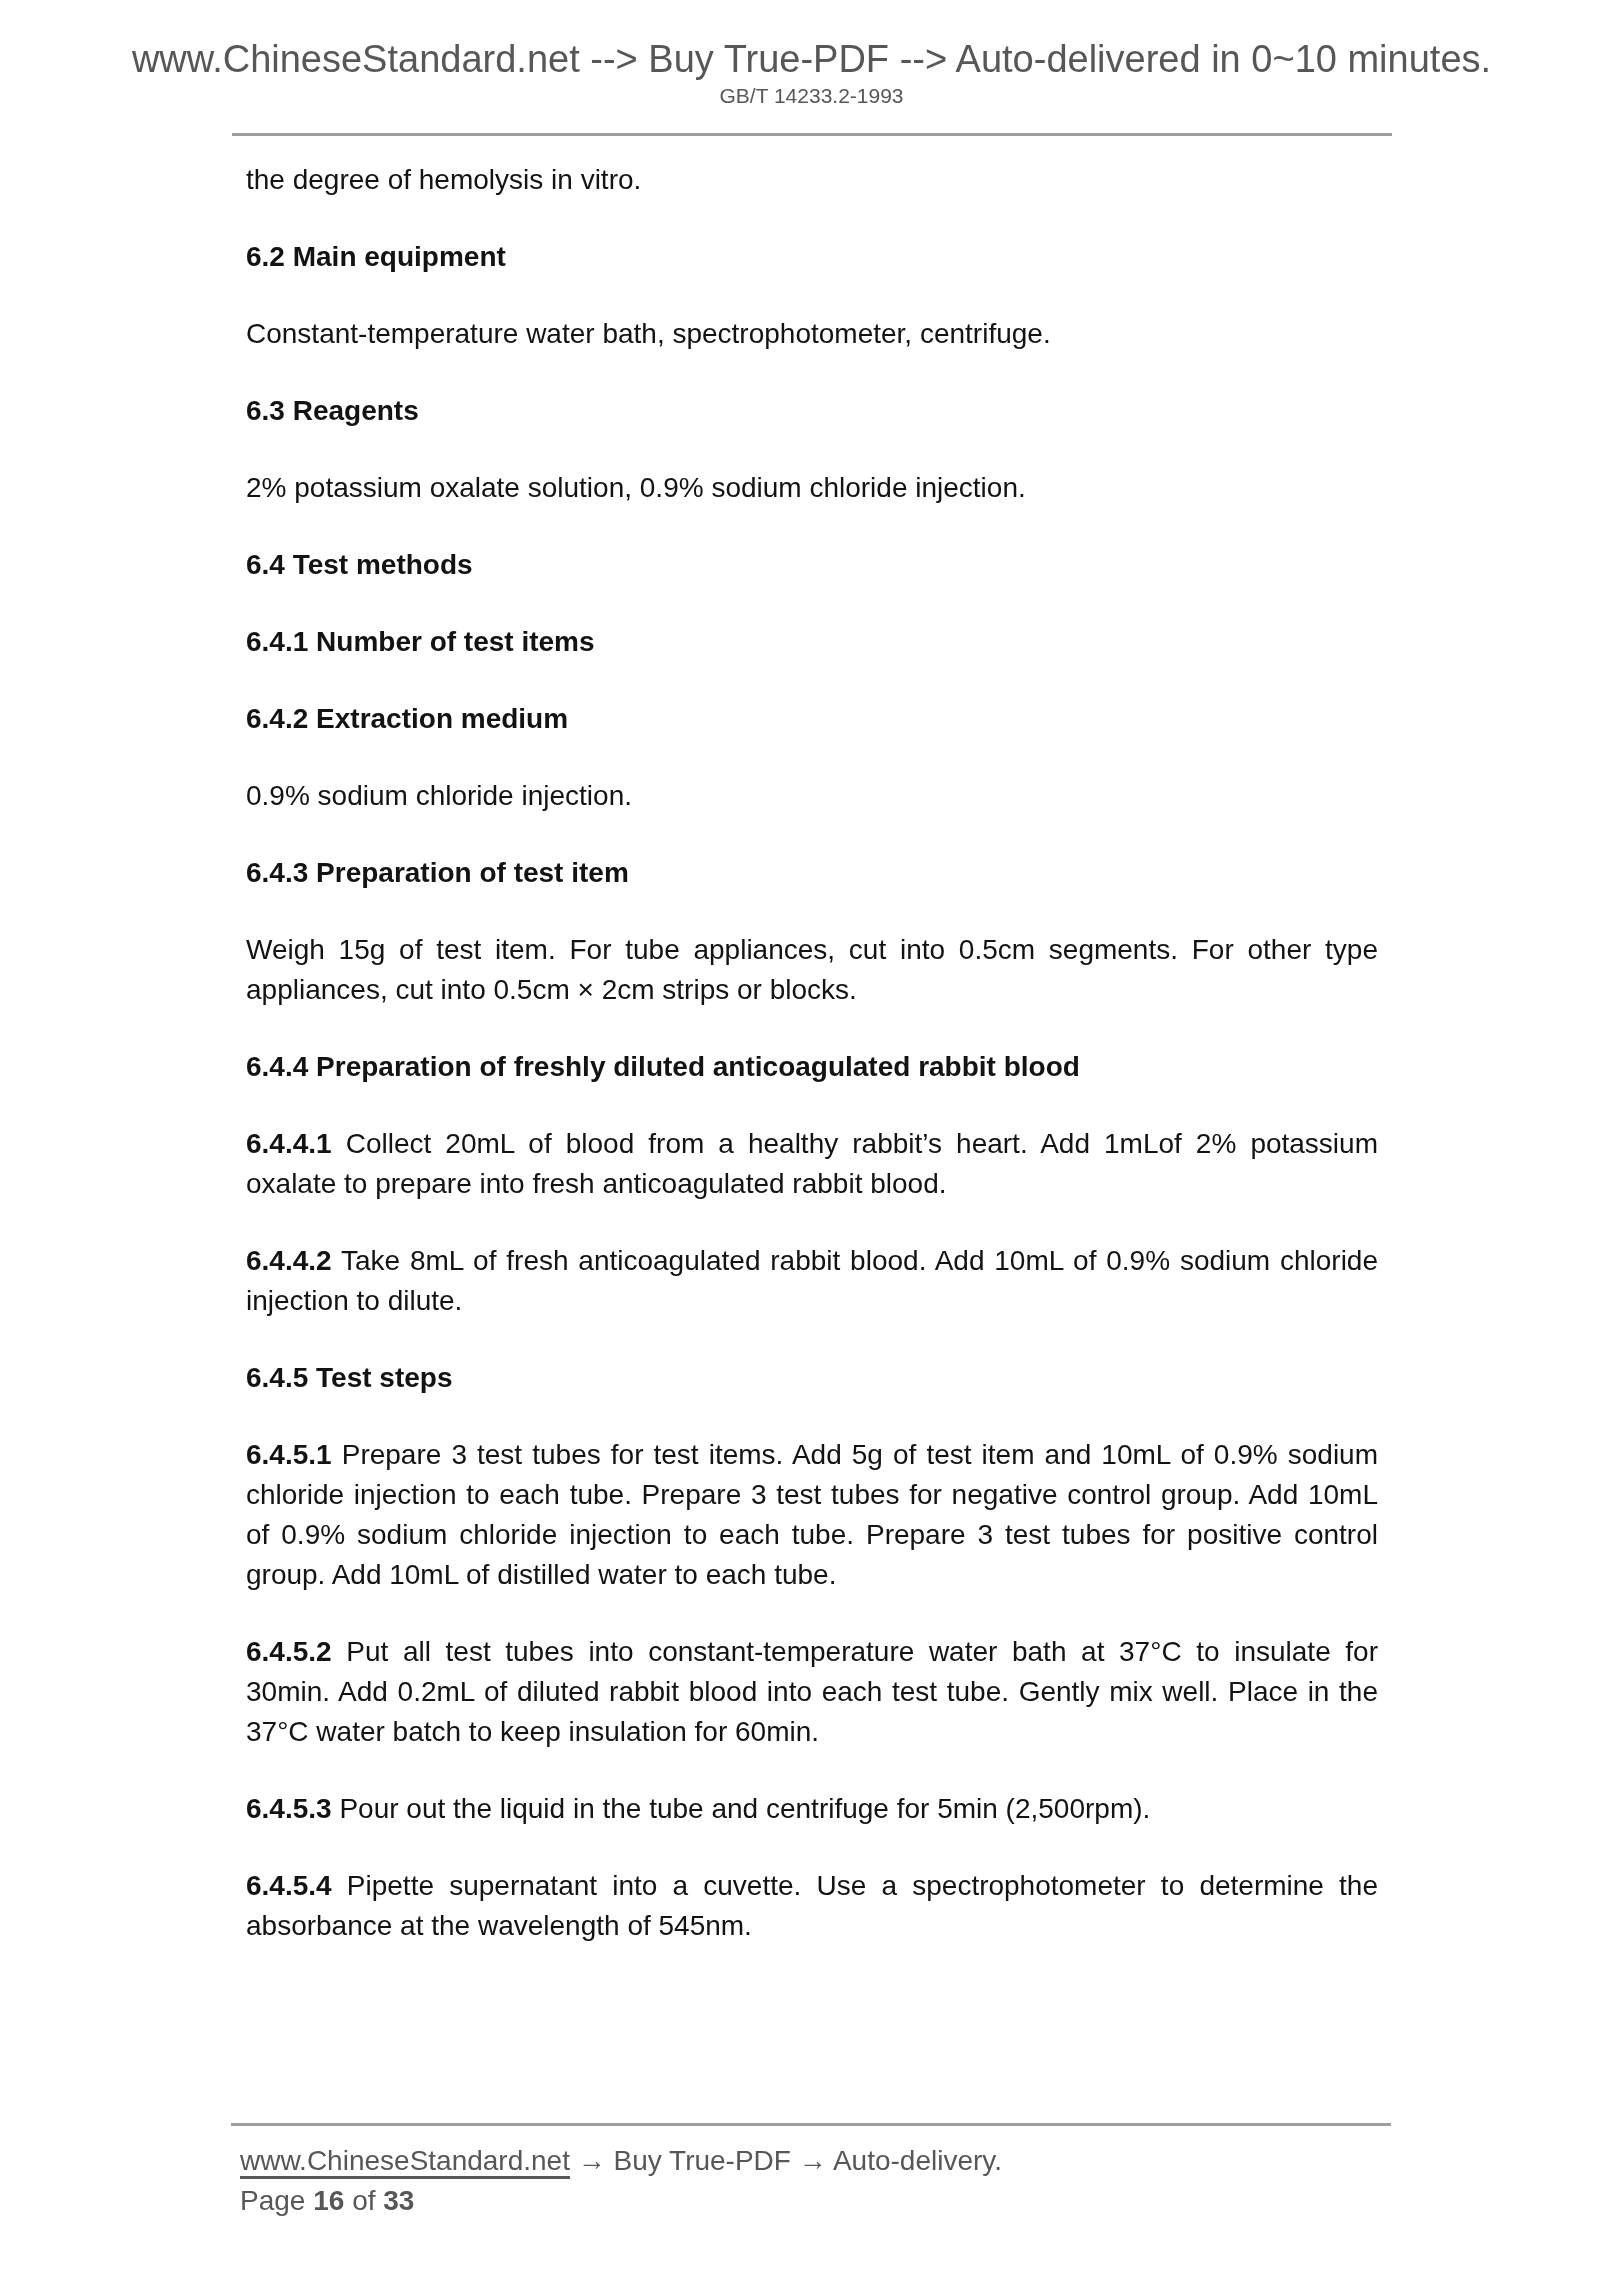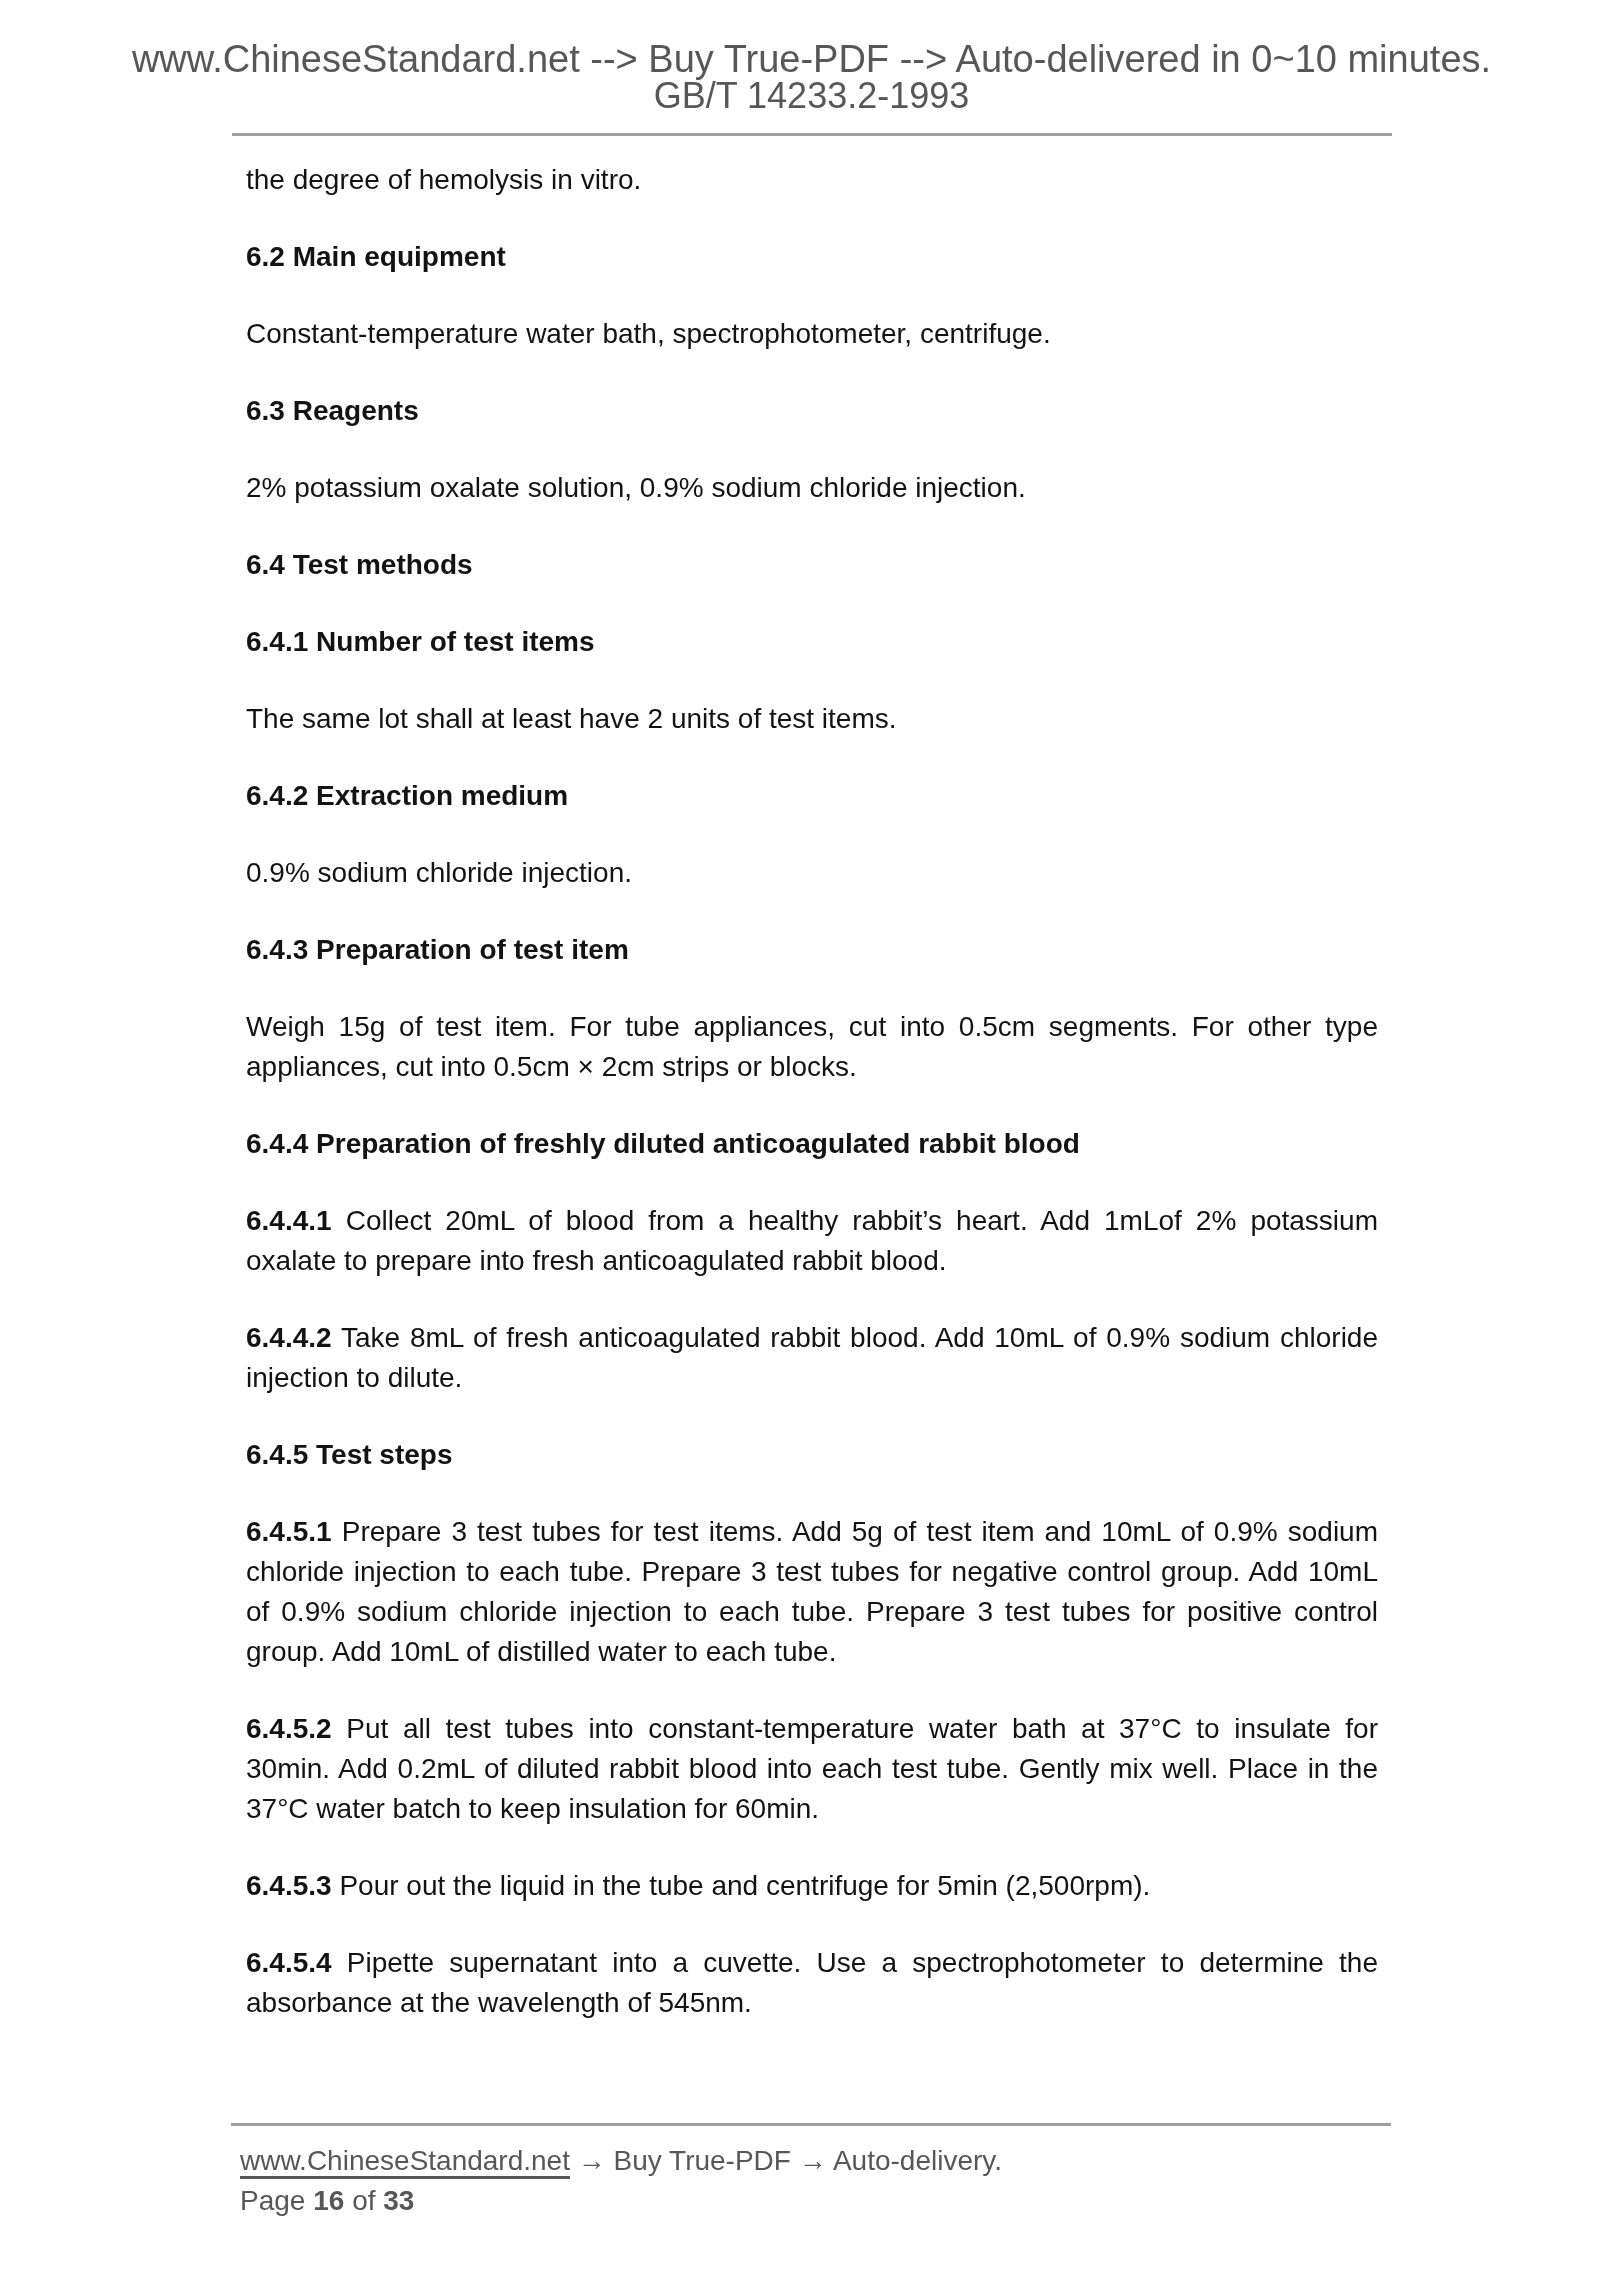--- a/index.html
+++ b/index.html
@@ -8,21 +8,21 @@
     width: 1623px;
     height: 2295px;
     background: #ffffff;
     font-family: "Liberation Sans", "DejaVu Sans", sans-serif;
     color: #131313;
     overflow: hidden;
     border-radius: 24px;
   }
   .header { text-align: center; padding-top: 38px; color: #57575a; }
   .header-line1 { font-size: 38px; line-height: 43px; white-space: nowrap; }
-  .header-line2 { font-size: 36px; line-height: 30px; }
+  .header-line2 { font-size: 21px; line-height: 30px; }
   .rule {
     width: 1160px;
     height: 2.5px;
     background: #9e9ea0;
     margin: 22px auto 0 auto;
   }
   .content {
     width: 1132px;
     margin-left: 246px;
     padding-top: 24px;
@@ -83,21 +83,20 @@
   <div class="rule"></div>
 
   <div class="content">
     <p class="blk">the degree of hemolysis in vitro.</p>
     <h3 class="blk">6.2 Main equipment</h3>
     <p class="blk">Constant-temperature water bath, spectrophotometer, centrifuge.</p>
     <h3 class="blk">6.3 Reagents</h3>
     <p class="blk">2% potassium oxalate solution, 0.9% sodium chloride injection.</p>
     <h3 class="blk">6.4 Test methods</h3>
     <h3 class="blk">6.4.1 Number of test items</h3>
-    <p class="blk">The same lot shall at least have 2 units of test items.</p>
     <h3 class="blk">6.4.2 Extraction medium</h3>
     <p class="blk">0.9% sodium chloride injection.</p>
     <h3 class="blk">6.4.3 Preparation of test item</h3>
     <p class="blk justify">Weigh 15g of test item. For tube appliances, cut into 0.5cm segments. For other type appliances, cut into 0.5cm × 2cm strips or blocks.</p>
     <h3 class="blk">6.4.4 Preparation of freshly diluted anticoagulated rabbit blood</h3>
     <p class="blk justify"><b class="lead">6.4.4.1</b><span> Collect 20mL of blood from a healthy rabbit’s heart. Add 1mLof 2% potassium oxalate to prepare into fresh anticoagulated rabbit blood.</span></p>
     <p class="blk justify"><b class="lead">6.4.4.2</b><span> Take 8mL of fresh anticoagulated rabbit blood. Add 10mL of 0.9% sodium chloride injection to dilute.</span></p>
     <h3 class="blk">6.4.5 Test steps</h3>
     <p class="blk justify"><b class="lead">6.4.5.1</b><span> Prepare 3 test tubes for test items. Add 5g of test item and 10mL of 0.9% sodium chloride injection to each tube. Prepare 3 test tubes for negative control group. Add 10mL of 0.9% sodium chloride injection to each tube. Prepare 3 test tubes for positive control group. Add 10mL of distilled water to each tube.</span></p>
     <p class="blk justify"><b class="lead">6.4.5.2</b><span> Put all test tubes into constant-temperature water bath at 37°C to insulate for 30min. Add 0.2mL of diluted rabbit blood into each test tube. Gently mix well. Place in the 37°C water batch to keep insulation for 60min.</span></p>

